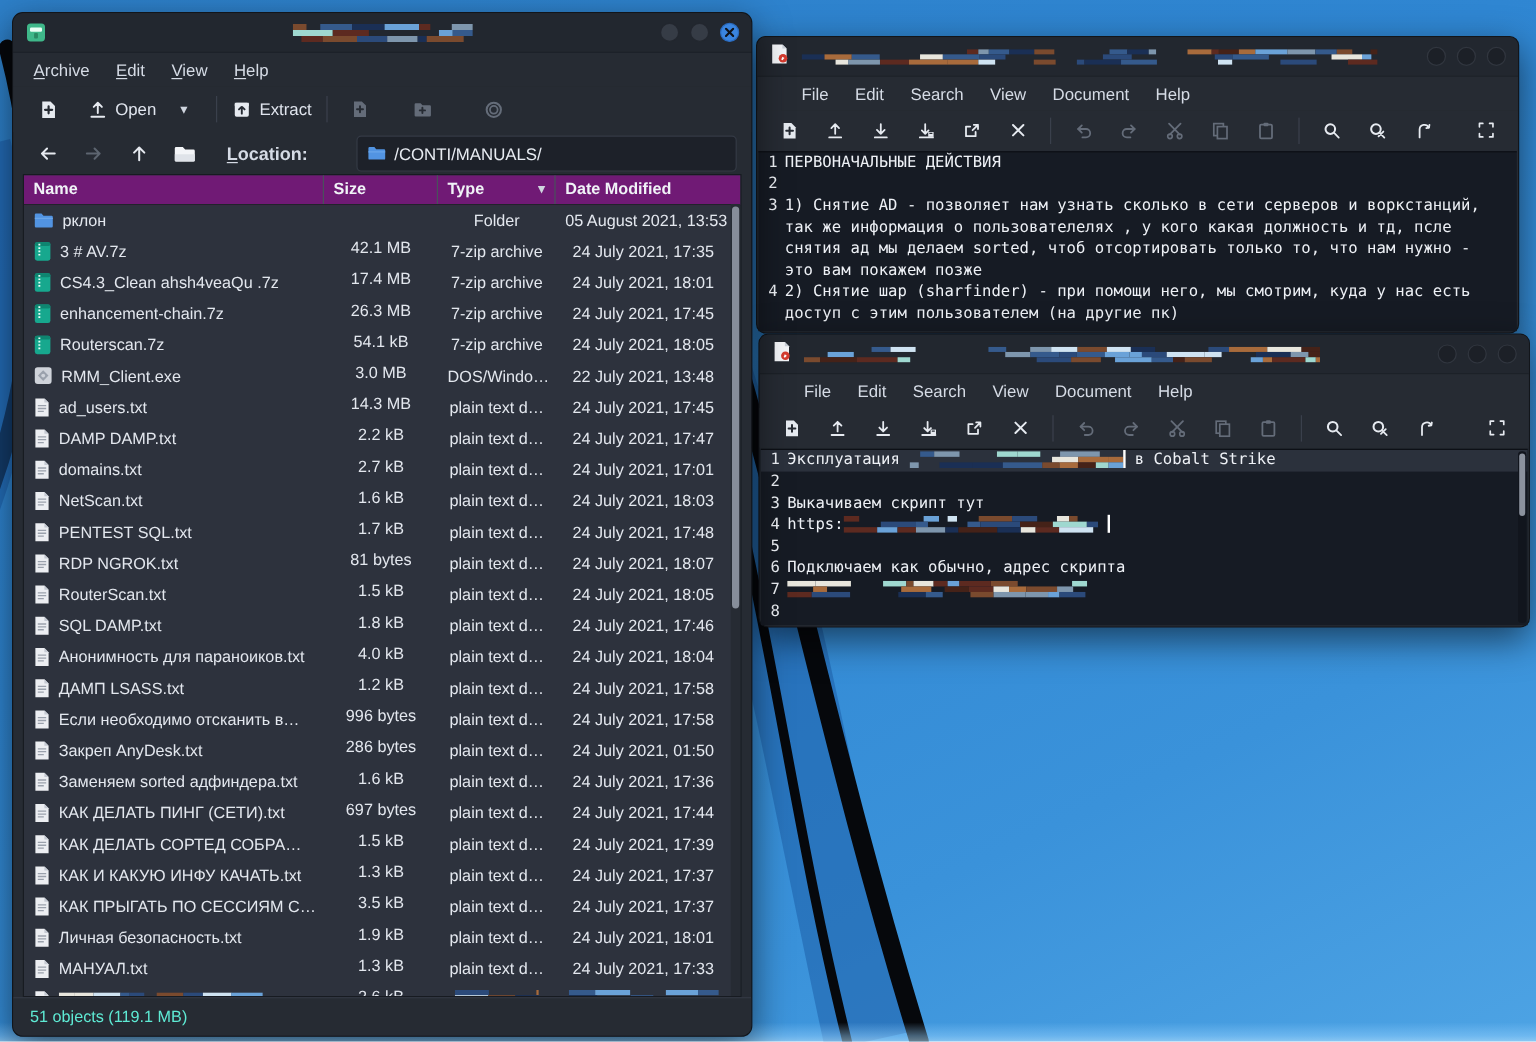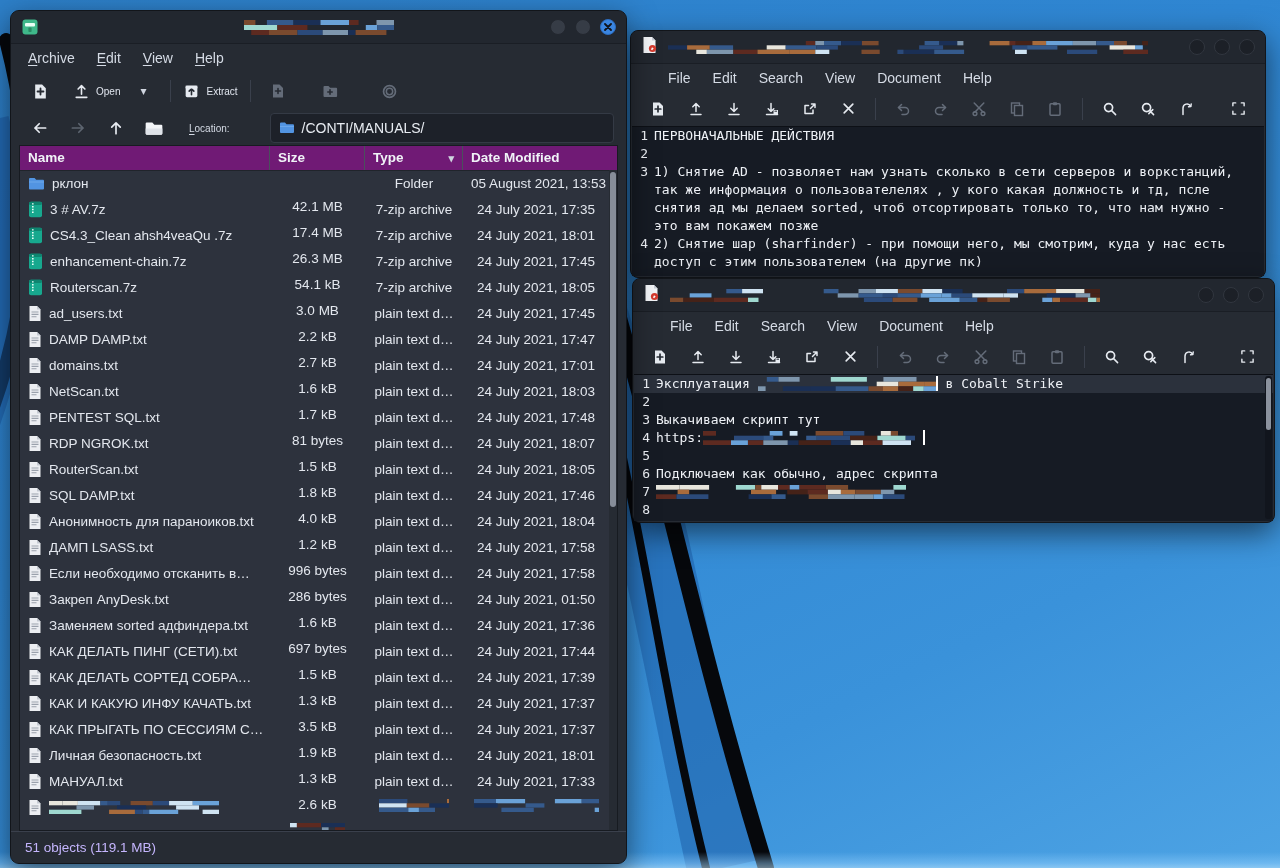--- a/index.html
+++ b/index.html
@@ -21,56 +21,56 @@
   .wbtn.dim{background:#1c2027;border-color:#31363f;}
   .menubar{display:flex;gap:4px;align-items:center;padding:0 8px;background:#262b33;color:#d5dbe5;font-size:14px;}
   .menu-item{padding:4px 9px;border-radius:3px;cursor:default;}
   .menu-item u{text-decoration:underline;text-underline-offset:2px;}
   .toolbar{display:flex;align-items:center;background:#262b33;color:#e6eaf0;}
   .tbtn{display:flex;align-items:center;justify-content:center;gap:6px;min-width:30px;height:28px;
     padding:0 4px;border-radius:4px;color:#e6eaf0;}
   .tbtn.disabled{color:#646c79;}
   .tbtn svg{display:block;}
   .tsep{width:1px;height:22px;background:#3a404c;margin:0 8px;}
-  .tlabel{font-size:10px;color:#e0e5ee;}
+  .tlabel{font-size:14px;color:#e0e5ee;}
   .redact{display:inline-block;line-height:0;}
   svg .s{fill:none;stroke:currentColor;stroke-width:1.5;stroke-linecap:round;stroke-linejoin:round;}
 
   
   #fm{left:10px;top:10px;width:615px;height:852px;border-radius:9px;z-index:4;text-align:center;}
   #fm .titlebar{height:32px;border-radius:8px 8px 0 0;position:relative;justify-content:center;}
   #fm .titlebar .app-ico{position:absolute;left:10px;top:7px;}
   #fm .titlebar .winbtns{position:absolute;right:10px;top:8px;}
   #fm .menubar{height:28px;}
   #fm .toolbar{height:38px;padding:0 10px;}
   #fm-nav{display:flex;align-items:center;height:36px;padding:0 12px;gap:4px;color:#dfe4ec;}
   #fm-nav .navbtn{display:flex;align-items:center;justify-content:center;width:34px;height:28px;border-radius:4px;color:#e6eaf0;}
   #fm-nav .navbtn.disabled{color:#5d6570;}
-  #loc-label{font-size:10px;margin:0 8px 0 14px;color:#d5dbe5;}
+  #loc-label{font-size:15px;margin:0 8px 0 14px;color:#d5dbe5;font-weight:bold;}
   #loc-label u{text-decoration:underline;text-underline-offset:2px;}
   #loc-entry{flex:1;display:flex;align-items:center;gap:7px;height:28px;background:#1d2129;
     border:1px solid #343a45;border-radius:4px;padding:0 8px;color:#e8ecf2;font-size:14px;margin-left:28px;}
   #listwrap{position:absolute;left:8px;right:8px;top:134px;bottom:32px;background:#2d323d;
     border:1px solid #171b21;overflow:hidden;}
   #listheader{display:flex;height:24px;line-height:24px;background:#701a75;color:#f0f3f7;
     font-size:13.5px;font-weight:bold;border-bottom:1px solid #20242b;}
   .hc{padding:0 8px;box-sizing:border-box;border-right:1px solid #4a505c;display:flex;align-items:center;}
   .hc.c-name{width:250px;}.hc.c-size{width:95px;}.hc.c-type{width:98px;justify-content:space-between;}
   .hc.c-date{flex:1;border-right:none;}
   .sort-arrow{font-size:11px;color:#cfd5df;margin-left:4px;}
   #file-list{position:absolute;left:0;right:8px;top:24px;bottom:0;overflow:hidden;}
   .row{display:flex;height:26px;align-items:center;font-size:13.5px;color:#e3e7ee;}
   .cell{padding:0 8px;box-sizing:border-box;white-space:nowrap;overflow:hidden;}
   .cell.c-name{width:250px;display:flex;align-items:center;gap:7px;}
   .cell.c-size{width:95px;margin-top:47px;}.cell.c-type{width:98px;}.cell.c-date{flex:1;}
   .fico{flex:0 0 auto;display:block;}
   #list-scroll{position:absolute;right:0;top:24px;bottom:0;width:8px;background:#262b33;}
   #list-thumb{position:absolute;left:1px;right:1px;top:2px;height:335px;background:#868d99;border-radius:3px;}
   #fm-status{position:absolute;left:0;right:0;bottom:0;height:31px;border-top:1px solid #3a404c;
-    display:flex;align-items:center;padding:0 14px;color:#c4b5fd;font-size:13.5px;
+    display:flex;align-items:center;padding:0 14px;color:#5eead4;font-size:13.5px;
     border-radius:0 0 8px 8px;background:#262b33;}
 
   
   .editor .titlebar{height:32px;border-radius:7px 7px 0 0;gap:10px;}
   .editor .menubar{height:28px;margin-left:20px;}
   .editor .toolbar{height:33px;padding:0 8px;}
   .editor .fsbtn{margin-left:auto;}
   .edit-area{position:absolute;left:1px;right:1px;bottom:1px;top:95px;background:#161b24;
     border-top:1px solid #0d1016;overflow:hidden;
     font-family:"DejaVu Sans Mono",monospace;font-size:13px;line-height:18px;color:#eef1f6;}
@@ -299,20 +299,35 @@
                   <rect x="1" y="0.8" width="13" height="15.4" rx="2" fill="#17a88e"></rect>
                   <rect x="1" y="0.8" width="13" height="3.2" rx="1.6" fill="#0e8570"></rect>
                   <path d="M4 2.2h1.6v1.4H4zM4 5h1.6v1.4H4zM4 7.8h1.6v1.4H4zM4 10.6h1.6v1.4H4z" fill="#eafff9"></path>
                 </svg>
               </span>
               <span>Routerscan.7z</span>
             </span>
             <span class="cell c-size">3.0 MB</span>
             <span class="cell c-type">7-zip archive</span>
             <span class="cell c-date">24 July 2021, 18:05</span>
+          </div>
+          <div class="row">
+            <span class="cell c-name">
+              <span>
+                <svg class="fico" width="16" height="16" viewBox="0 0 16 16">
+                  <rect x="1" y="1" width="14" height="14" rx="2.4" fill="#cfd3da"></rect>
+                  <path d="M8 3.6L12.4 8 8 12.4 3.6 8z" fill="#9aa1ac"></path>
+                  <circle cx="8" cy="8" r="1.6" fill="#cfd3da"></circle>
+                </svg>
+              </span>
+              <span>RMM_Client.exe</span>
+            </span>
+            <span class="cell c-size">14.3 MB</span>
+            <span class="cell c-type">DOS/Windo…</span>
+            <span class="cell c-date">22 July 2021, 13:48</span>
           </div>
           <div class="row">
             <span class="cell c-name">
               <span>
                 <svg class="fico" width="14" height="17" viewBox="0 0 14 17">
                   <path d="M1.5 1h7.5L12.5 4.5V16h-11z" fill="#eceef2"></path>
                   <path d="M9 1l3.5 3.5H9z" fill="#c4c9d2"></path>
                   <path d="M3.5 7h7M3.5 9.4h7M3.5 11.8h5" stroke="#9aa1ac" stroke-width="1.1"></path>
                 </svg>
               </span>

